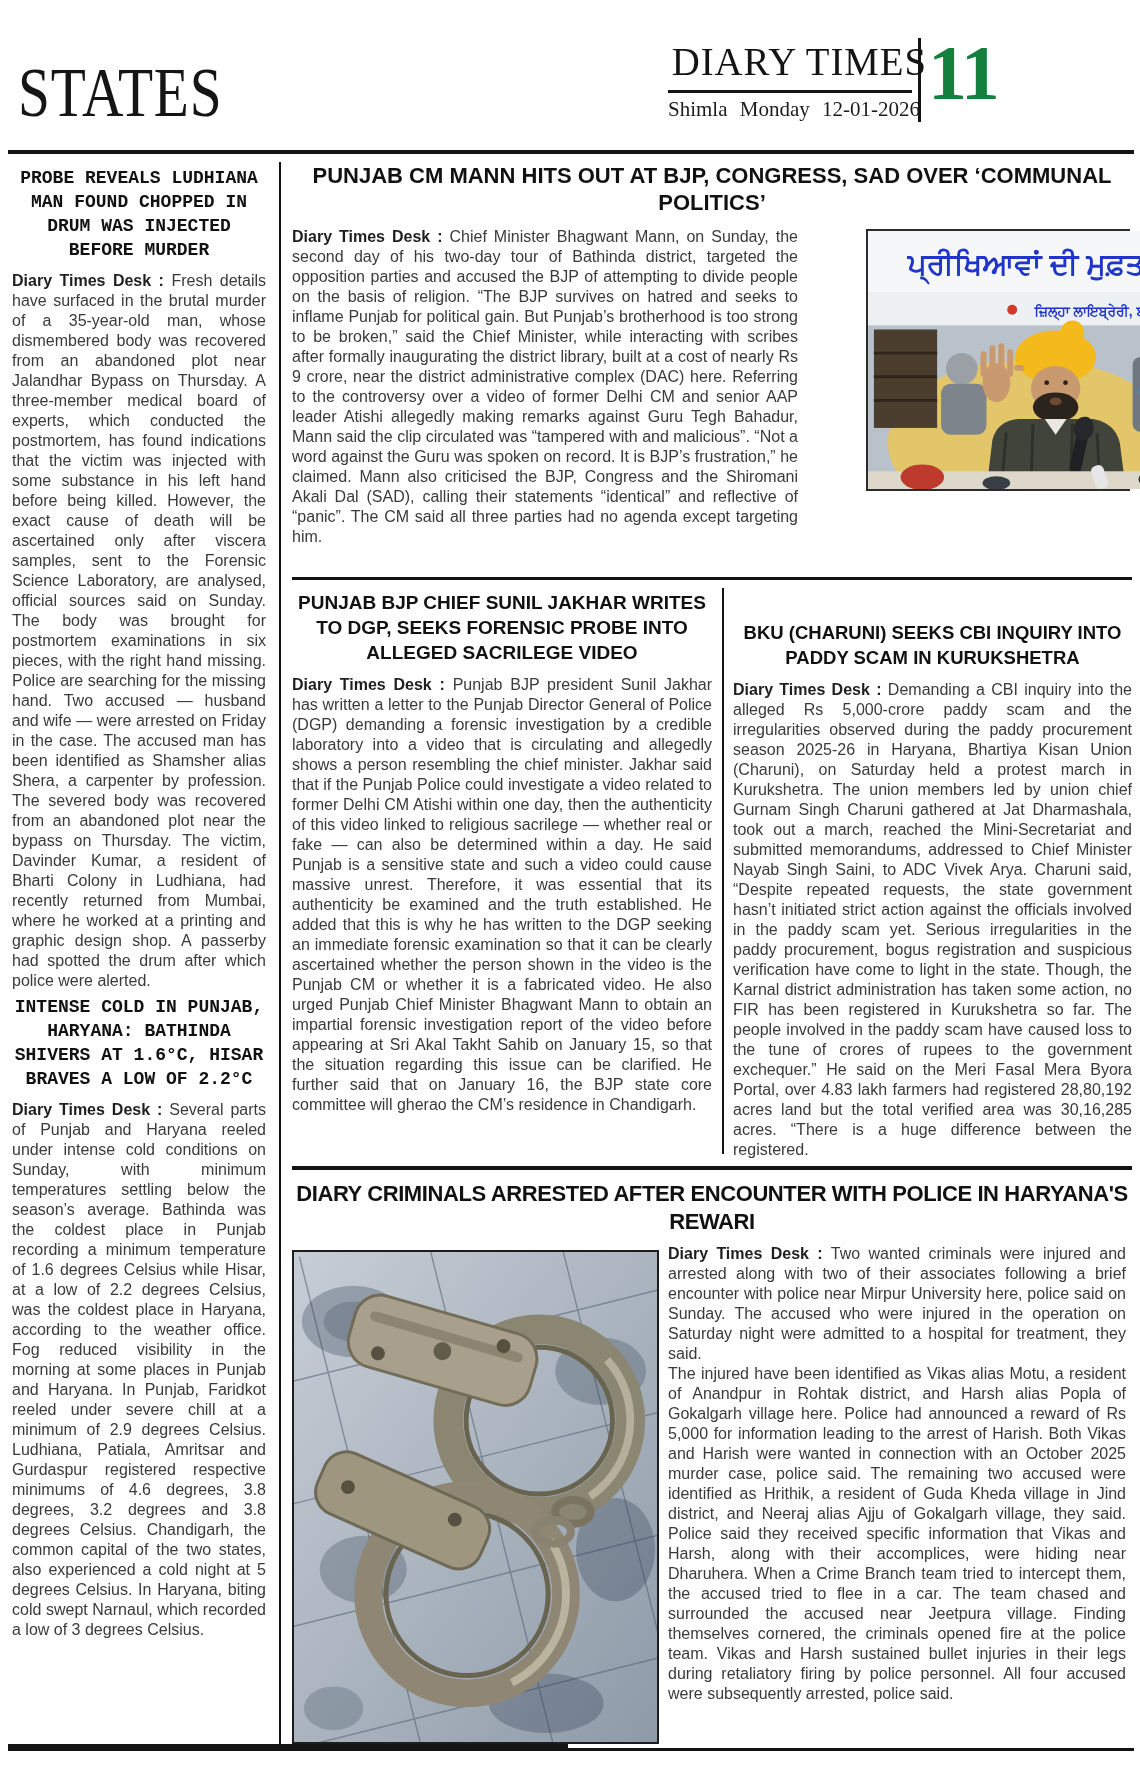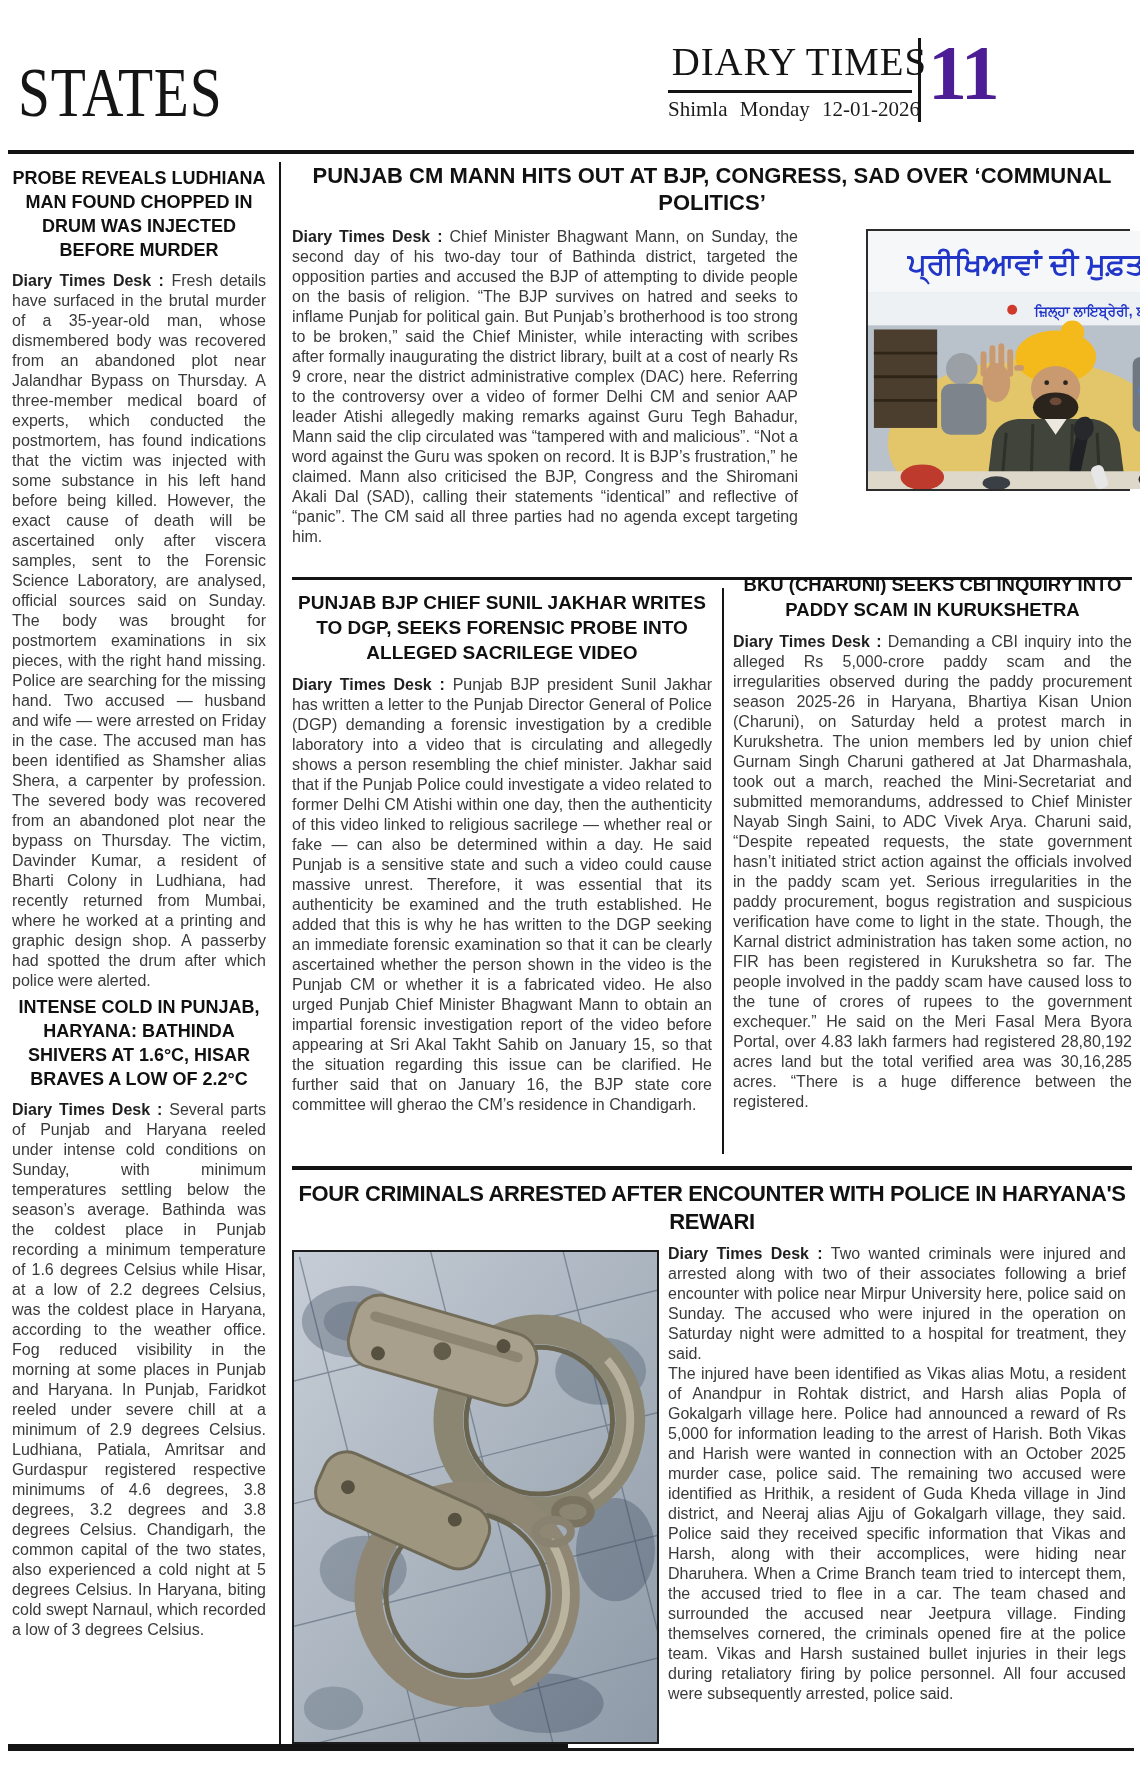--- a/index.html
+++ b/index.html
@@ -9,39 +9,39 @@
   .section-title{position:absolute;left:18px;top:58px;font-family:"Liberation Serif",serif;
         font-size:70px;font-weight:400;color:#151515;letter-spacing:1px;
         transform:scaleX(0.82);transform-origin:left top;line-height:1;}
   .mast-right{position:absolute;left:668px;top:40px;width:244px;text-align:left;}
   .paper-name{font-family:"Liberation Serif",serif;font-size:40px;color:#141414;
         letter-spacing:1px;transform:scaleX(0.97);transform-origin:center;line-height:1.1;white-space:nowrap;}
   .mast-underline{height:3px;background:#141414;margin:6px 0 4px 0;}
   .dateline{font-family:"Liberation Serif",serif;font-size:21px;color:#1b1b1b;word-spacing:7px;white-space:nowrap;}
   .mast-vline{position:absolute;left:918px;top:38px;width:3px;height:84px;background:#141414;}
   .page-number{position:absolute;left:928px;top:30px;font-family:"Liberation Serif",serif;
-        font-weight:bold;font-size:78px;color:#4c1d95;line-height:1.1;letter-spacing:-2px;}
+        font-weight:bold;font-size:78px;color:#15803d;line-height:1.1;letter-spacing:-2px;}
   
   .rule{position:absolute;background:#141414;}
   
   .headline{font-weight:bold;color:#111111;text-align:center;}
   .body-p{margin:0;text-align:justify;font-size:16px;line-height:20px;color:#3a3a3a;}
   .desk{font-weight:bold;color:#1f1f1f;}
   
   .col-left{position:absolute;left:12px;top:162px;width:254px;}
-  .col-left .headline{font-size:18px;line-height:24px;margin:4px 0 9px 0;}
+  .col-left .headline{font-size:18px;line-height:24px;margin:4px 0 9px 0;font-family:Liberation Mono, monospace;}
   .col-left article + article{}
   .mann-section{position:absolute;left:292px;top:162px;width:840px;}
   .mann-section .headline{font-size:22px;line-height:27px;margin:0 0 11px 0;}
   .mann-flex{position:relative;}
   .mann-body{width:506px;}
   .mann-photo{position:absolute;right:2px;top:2px;width:264px;height:262px;border:2px solid #2c2c2c;box-sizing:border-box;}
   .jakhar-col{position:absolute;left:292px;top:590px;width:420px;}
   .jakhar-col .headline{font-size:19px;line-height:25px;margin:0 0 10px 0;}
-  .bku-col{position:absolute;left:733px;top:572px;width:399px;}
+  .bku-col{position:absolute;left:733px;top:620px;width:399px;}
   .bku-col .headline{font-size:18.5px;line-height:25px;margin:0 0 10px 0;}
   .rewari-section{position:absolute;left:292px;top:1180px;width:840px;height:566px;}
   .rewari-section .headline{font-size:22px;line-height:28px;letter-spacing:-0.4px;margin:0;}
   .rewari-photo{position:absolute;left:0;top:70px;width:367px;height:494px;border:2px solid #1d1d1d;box-sizing:border-box;}
   .rewari-text{position:absolute;left:376px;top:64px;width:458px;}
   .rewari-text .body-p + .body-p{}
   svg{display:block;}
 </style>
 </head>
 <body>
@@ -142,21 +142,21 @@
     <h2 class="headline">PUNJAB BJP CHIEF SUNIL JAKHAR WRITES TO DGP, SEEKS FORENSIC PROBE INTO ALLEGED SACRILEGE VIDEO</h2>
     <p class="body-p"><span class="desk">Diary Times Desk :</span> <span>Punjab BJP president Sunil Jakhar has written a letter to the Punjab Director General of Police (DGP) demanding a forensic investigation by a credible laboratory into a video that is circulating and allegedly shows a person resembling the chief minister. Jakhar said that if the Punjab Police could investigate a video related to former Delhi CM Atishi within one day, then the authenticity of this video linked to religious sacrilege — whether real or fake — can also be determined within a day. He said Punjab is a sensitive state and such a video could cause massive unrest. Therefore, it was essential that its authenticity be examined and the truth established. He added that this is why he has written to the DGP seeking an immediate forensic examination so that it can be clearly ascertained whether the person shown in the video is the Punjab CM or whether it is a fabricated video. He also urged Punjab Chief Minister Bhagwant Mann to obtain an impartial forensic investigation report of the video before appearing at Sri Akal Takht Sahib on January 15, so that the situation regarding this issue can be clarified. He further said that on January 16, the BJP state core committee will gherao the CM’s residence in Chandigarh.</span></p>
   </div>
 
   <div class="bku-col">
     <h2 class="headline">BKU (CHARUNI) SEEKS CBI INQUIRY INTO PADDY SCAM IN KURUKSHETRA</h2>
     <p class="body-p"><span class="desk">Diary Times Desk :</span> <span>Demanding a CBI inquiry into the alleged Rs 5,000-crore paddy scam and the irregularities observed during the paddy procurement season 2025-26 in Haryana, Bhartiya Kisan Union (Charuni), on Saturday held a protest march in Kurukshetra. The union members led by union chief Gurnam Singh Charuni gathered at Jat Dharmashala, took out a march, reached the Mini-Secretariat and submitted memorandums, addressed to Chief Minister Nayab Singh Saini, to ADC Vivek Arya. Charuni said, “Despite repeated requests, the state government hasn’t initiated strict action against the officials involved in the paddy scam yet. Serious irregularities in the paddy procurement, bogus registration and suspicious verification have come to light in the state. Though, the Karnal district administration has taken some action, no FIR has been registered in Kurukshetra so far. The people involved in the paddy scam have caused loss to the tune of crores of rupees to the government exchequer.” He said on the Meri Fasal Mera Byora Portal, over 4.83 lakh farmers had registered 28,80,192 acres land but the total verified area was 30,16,285 acres. “There is a huge difference between the registered.</span></p>
   </div>
 
   <div class="rewari-section">
-    <h1 class="headline">FOUR CRIMINALS ARRESTED AFTER ENCOUNTER WITH POLICE IN HARYANA'S REWARI</h1>
+    <h1 class="headline">DIARY CRIMINALS ARRESTED AFTER ENCOUNTER WITH POLICE IN HARYANA'S REWARI</h1>
     <div class="rewari-photo">
       <svg viewBox="0 0 367 494" width="363" height="490" preserveAspectRatio="none">
         <defs>
           <linearGradient id="hcbg" x1="0" y1="0" x2="1" y2="1">
             <stop offset="0" stop-color="#c6cdd6"></stop>
             <stop offset="0.55" stop-color="#a8b2bd"></stop>
             <stop offset="1" stop-color="#8e9aa8"></stop>
           </linearGradient>
         </defs>
         <rect x="0" y="0" width="367" height="494" fill="url(#hcbg)"></rect>

